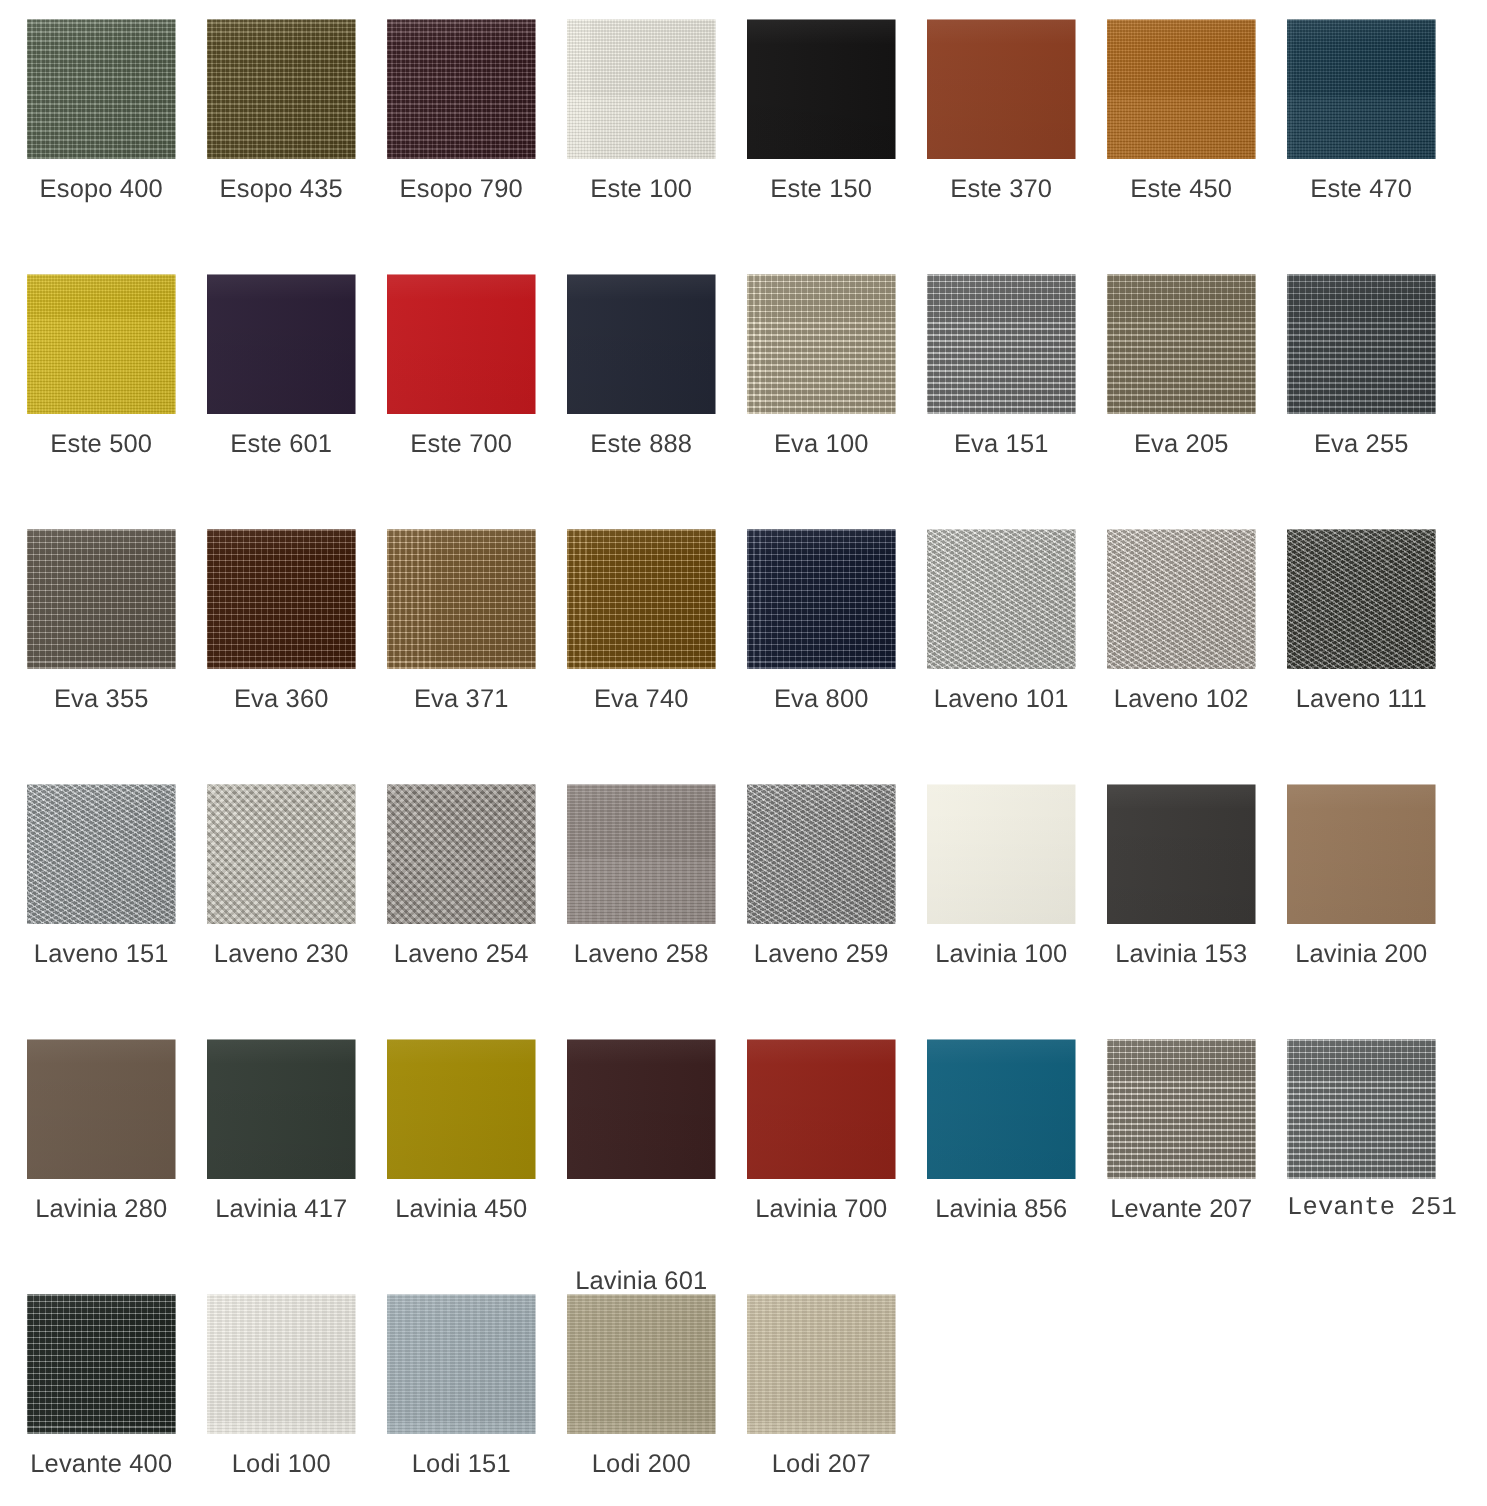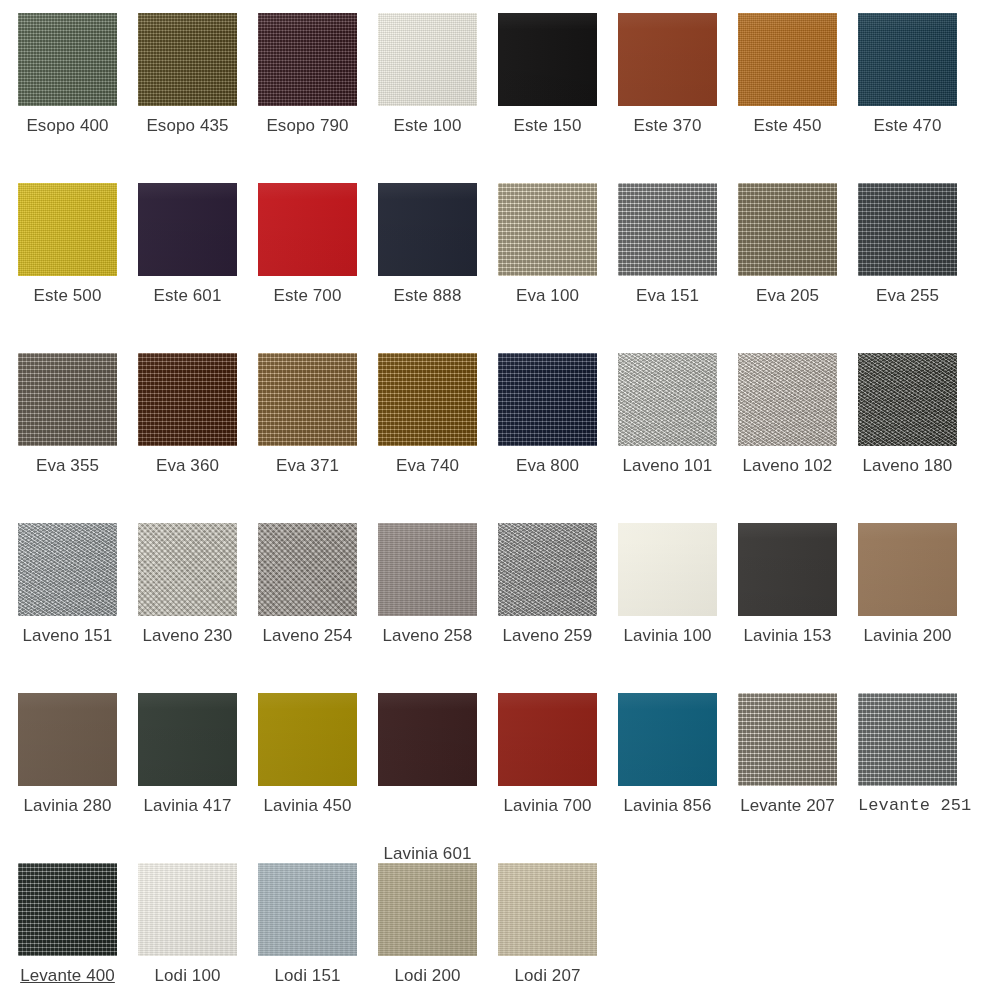--- a/index.html
+++ b/index.html
@@ -191,21 +191,21 @@
     <div class="swatch-cell">
       <div class="swatch-chip tex-speckle" style="background-color: rgb(223, 224, 217);"></div>
       <div class="swatch-label" style="color: rgb(63, 63, 63);">Laveno 101</div>
     </div>
     <div class="swatch-cell">
       <div class="swatch-chip tex-speckle" style="background-color: rgb(224, 215, 204);"></div>
       <div class="swatch-label" style="color: rgb(63, 63, 63);">Laveno 102</div>
     </div>
     <div class="swatch-cell">
       <div class="swatch-chip tex-speckle" style="background-color: rgb(71, 72, 64);"></div>
-      <div class="swatch-label" style="color: rgb(63, 63, 63);">Laveno 180</div>
+      <div class="swatch-label" style="color: rgb(63, 63, 63);">Laveno 111</div>
     </div>
     <div class="swatch-cell">
       <div class="swatch-chip tex-speckle" style="background-color: rgb(182, 189, 192);"></div>
       <div class="swatch-label" style="color: rgb(63, 63, 63);">Laveno 151</div>
     </div>
     <div class="swatch-cell">
       <div class="swatch-chip tex-boucle" style="background-color: rgb(205, 201, 188);"></div>
       <div class="swatch-label" style="color: rgb(63, 63, 63);">Laveno 230</div>
     </div>
     <div class="swatch-cell">
@@ -259,21 +259,21 @@
     <div class="swatch-cell">
       <div class="swatch-chip tex-mesh" style="background-color: rgb(207, 196, 176);"></div>
       <div class="swatch-label" style="color: rgb(63, 63, 63);">Levante 207</div>
     </div>
     <div class="swatch-cell">
       <div class="swatch-chip tex-mesh" style="background-color: rgb(166, 172, 171);"></div>
       <div class="swatch-label" style="color: rgb(63, 63, 63); font-family: Liberation Mono, monospace;">Levante 251</div>
     </div>
     <div class="swatch-cell">
       <div class="swatch-chip tex-mesh" style="background-color: rgb(57, 68, 61);"></div>
-      <div class="swatch-label" style="color: rgb(63, 63, 63); text-decoration: underline;">Levante 400</div>
+      <div class="swatch-label" style="color: rgb(63, 63, 63);">Levante 400</div>
     </div>
     <div class="swatch-cell">
       <div class="swatch-chip tex-linen" style="background-color: rgb(244, 242, 234);"></div>
       <div class="swatch-label" style="color: rgb(63, 63, 63);">Lodi 100</div>
     </div>
     <div class="swatch-cell">
       <div class="swatch-chip tex-linen" style="background-color: rgb(168, 182, 189);"></div>
       <div class="swatch-label" style="color: rgb(63, 63, 63);">Lodi 151</div>
     </div>
     <div class="swatch-cell">

